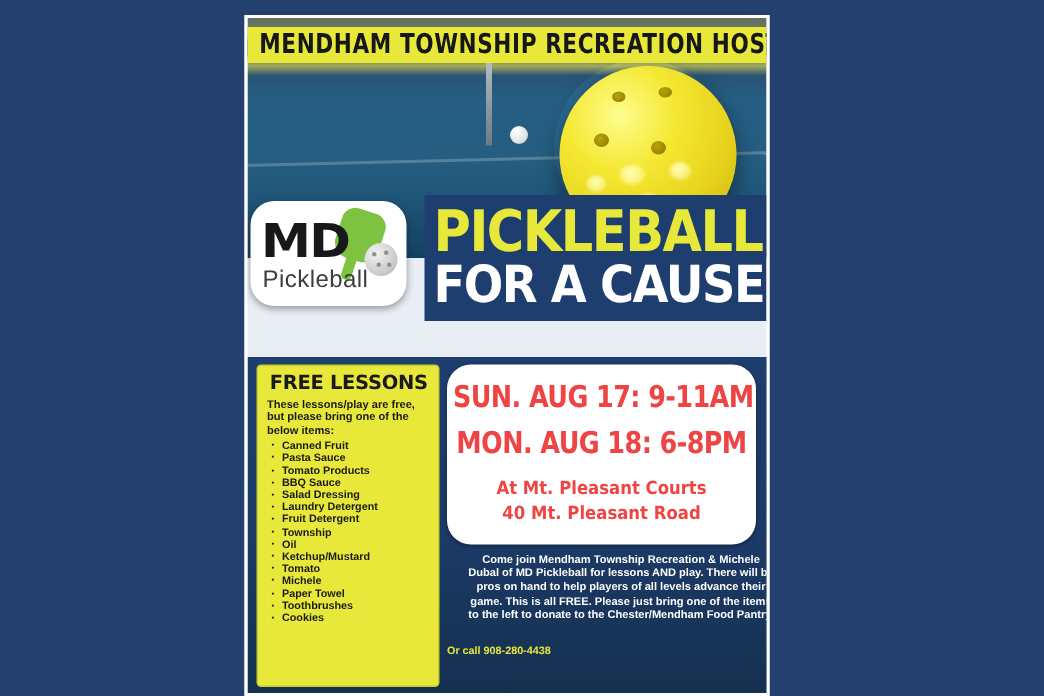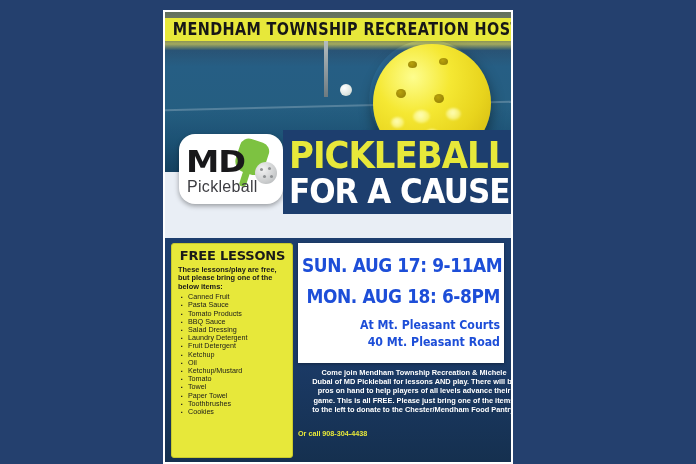--- a/index.html
+++ b/index.html
@@ -91,21 +91,21 @@
     font-size:15px;
     letter-spacing:.4px;
     color:#171717;
     transform:scaleY(1.22) scaleX(.96);
     transform-origin:center;
     white-space:nowrap;
   }
 
   
   .logo{
-    position:absolute;left:14px;top:122px;width:104px;height:70px;
+    position:absolute;left:2px;top:122px;width:104px;height:70px;
     background:#ffffff;
     border-radius:16px;
     box-shadow:0 2px 5px rgba(0,0,0,.35);
     overflow:hidden;
   }
   .logo .md{
     position:absolute;left:7px;top:12px;
     font-family:"DejaVu Sans", sans-serif;
     font-weight:bold;font-size:31px;line-height:31px;
     color:#18181a;letter-spacing:-1px;
@@ -180,39 +180,39 @@
     text-align:center;letter-spacing:-.2px;
   }
   .ycard .intro{
     font-size:7.4px;line-height:8.4px;font-weight:bold;
     margin-bottom:2px;
   }
   .ycard ul{
     margin:0;padding:0 0 0 10px;list-style:none;
   }
   .ycard li{
-    font-size:7.2px;line-height:8.2px;font-weight:normal;
+    font-size:7.2px;line-height:8.2px;font-weight:bold;
     position:relative;
   }
   .ycard li:before{
     content:"\25AA";position:absolute;left:-7px;top:0;font-size:5px;
   }
   .ycard .foot{
     font-size:8px;line-height:9px;font-weight:bold;margin-top:2px;
   }
 
   
   .datecard{
     position:absolute;left:133px;top:5px;width:206px;height:120px;
     background:#ffffff;
-    border-radius:0;
+    border-radius:16px;
     box-sizing:border-box;
     padding:8px 4px 4px;
-    text-align:right;
-    color:#1d4ed8;
+    text-align:center;
+    color:#ef4444;
     box-shadow:0 1px 3px rgba(0,0,0,.35);
   }
   .datecard .dline{
     font-family:"DejaVu Sans", sans-serif;
     font-weight:bold;font-size:17px;line-height:25px;
     letter-spacing:-.4px;
     transform:scaleY(1.18);transform-origin:center top;
     white-space:nowrap;
   }
   .datecard .dline.second{margin-top:6px;}
@@ -290,39 +290,39 @@
         <h3>FREE LESSONS</h3>
         <div class="intro">These lessons/play are free, but please bring one of the below items:</div>
         <ul>
           <li>Canned Fruit</li>
           <li>Pasta Sauce</li>
           <li>Tomato Products</li>
           <li>BBQ Sauce</li>
           <li>Salad Dressing</li>
           <li>Laundry Detergent</li>
           <li>Fruit Detergent</li>
-          <li>Ketchup</li>
+          <li>Township</li>
           <li>Oil</li>
           <li>Ketchup/Mustard</li>
           <li>Tomato</li>
-          <li>Towel</li>
+          <li>Michele</li>
           <li>Paper Towel</li>
           <li>Toothbrushes</li>
           <li>Cookies</li>
         </ul>
       </div>
 
       <div class="datecard">
         <div class="dline">SUN. AUG 17: 9-11AM</div>
         <div class="dline second">MON. AUG 18: 6-8PM</div>
         <div class="loc">At Mt. Pleasant Courts</div>
         <div class="loc" style="margin-top:2px;">40 Mt. Pleasant Road</div>
       </div>
 
       <div class="copy">Come join Mendham Township Recreation &amp; Michele Dubal of MD Pickleball for lessons AND play. There will be pros on hand to help players of all levels advance their game. This is all FREE. Please just bring one of the items to the left to donate to the Chester/Mendham Food Pantry.</div>
 
       <div class="contact">
-        <div>Or call 908-304-4438</div>
+        <div>Or call 908-280-4438</div>
       </div>
 
     </div>
   </div>
 </div>
 
 </body></html>

